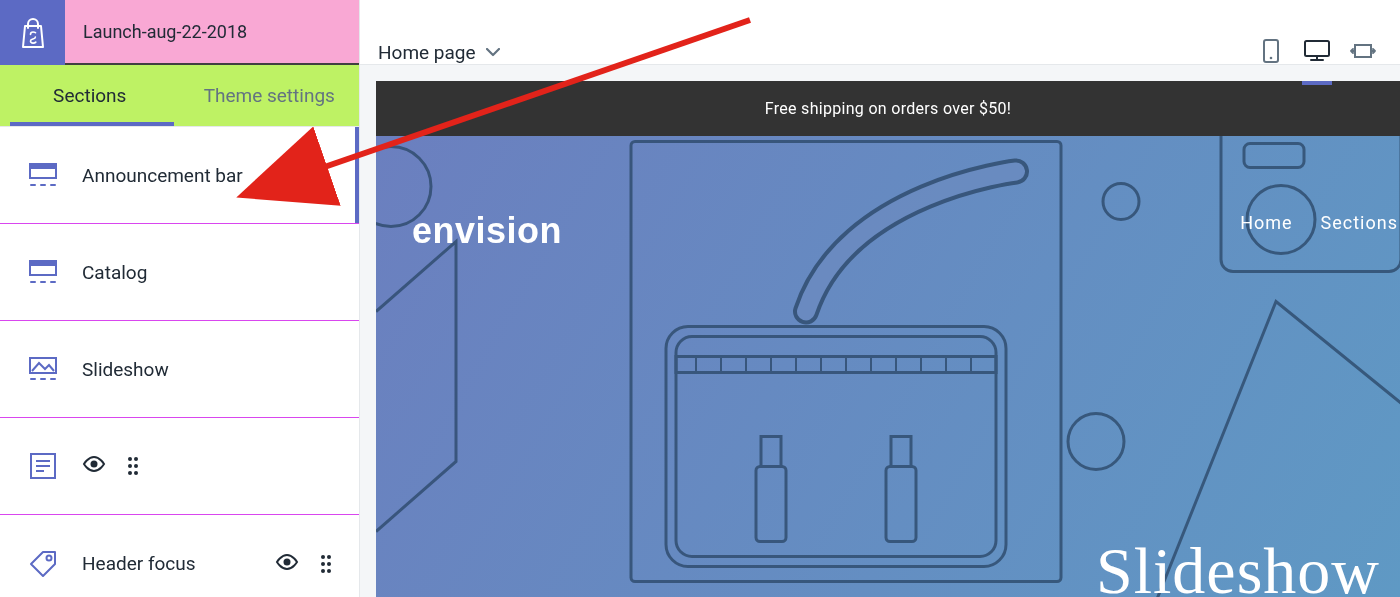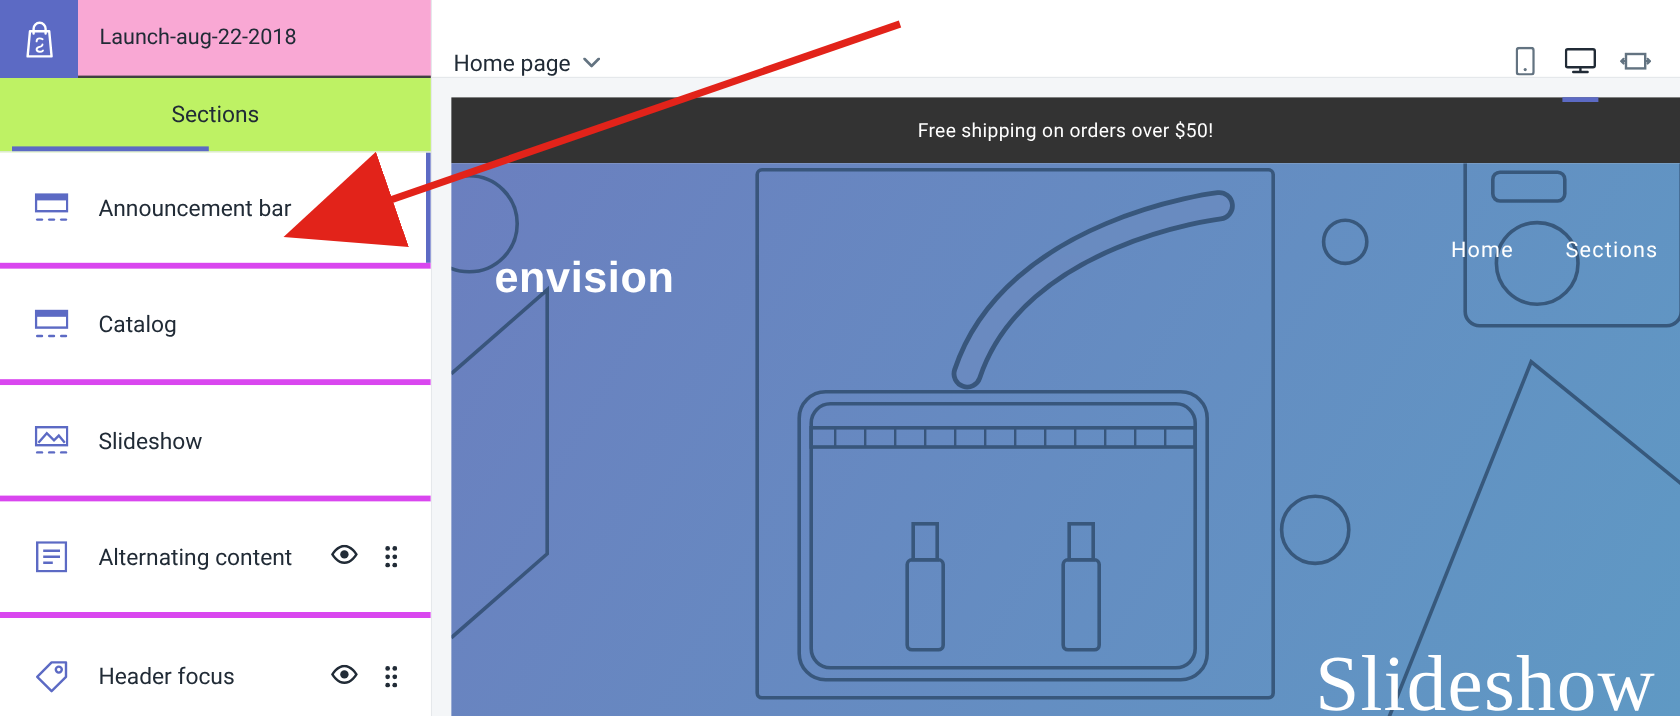--- a/index.html
+++ b/index.html
@@ -12,21 +12,21 @@
   .topbar { display:flex; align-items:stretch; height:65px; background:#f9a8d4; border-bottom:2px solid #404040; }
   .logo { width:65px; height:65px; background:#5c6ac4; display:flex; align-items:center; justify-content:center; color:#fff; }
   .themename { flex:1; display:flex; align-items:center; padding:0 18px; font-size:18px; color:#212b36; }
 
   .tabs { display:flex; height:62px; background:#bef264; border-bottom:1px solid #e5e8eb; position:relative; }
   .tab { flex:1; display:flex; align-items:center; justify-content:center; font-size:19px; color:#637381; cursor:pointer; }
   .tab.active { color:#212b36; }
   .tab-indicator { position:absolute; bottom:0; left:10px; width:164px; height:4px; background:#5c6ac4; }
 
   .section-list { flex:1; overflow:hidden; background:#fff; }
-  .section-item { display:flex; align-items:center; height:97px; padding:0 28px; background:#fff; border-bottom:5px solid #d946ef; cursor:pointer; position:relative; }
+  .section-item { display:flex; align-items:center; height:97px; padding:0 28px; background:#fff; border-bottom:1px solid #d946ef; cursor:pointer; position:relative; }
   .section-item.selected { background:#fff; }
   .section-item.selected::after { content:""; position:absolute; right:0; top:0; bottom:0; width:4px; background:#5c6ac4; }
   .section-icon { width:30px; height:30px; margin-right:24px; color:#5c6ac4; flex-shrink:0; display:flex; align-items:center; justify-content:center; }
   .section-label { font-size:19px; color:#212b36; flex:1; }
   .section-actions { display:flex; align-items:center; gap:22px; }
   .eye-icon, .drag-icon { color:#212b36; }
   .drag-icon svg { display:block; }
 
   
   .rightcol { flex:1; display:flex; flex-direction:column; background:#f4f6f8; }
@@ -35,21 +35,21 @@
   .viewport-icons { display:flex; align-items:center; gap:20px; padding-right:6px; }
   .vp { width:26px; height:26px; display:flex; align-items:center; justify-content:center; color:#637381; cursor:pointer; position:relative; }
   .vp.active { color:#212b36; }
   .vp.active::after { content:""; position:absolute; left:-2px; right:-2px; bottom:-21px; height:4px; background:#5c6ac4; }
 
   .preview { flex:1; margin:16px 0 0 16px; overflow:hidden; display:flex; flex-direction:column; }
   .ann-bar { height:55px; background:#333333; color:#fff; display:flex; align-items:center; justify-content:center; font-size:16px; letter-spacing:.3px; }
   .hero { flex:1; background: linear-gradient(120deg, #6b7fbf 0%, #5f99c4 100%); position:relative; overflow:hidden; }
   .hero svg.lineart { position:absolute; inset:0; width:100%; height:100%; }
   .hero .brand { position:absolute; top:74px; left:36px; color:#fff; font-size:36px; font-weight:700; letter-spacing:.5px; font-family: Helvetica, Arial, sans-serif; }
-  .hero .nav { position:absolute; top:62px; right:0; display:flex; gap:43px; color:#fff; font-size:18px; letter-spacing:1px; padding-right:18px; }
+  .hero .nav { position:absolute; top:76px; right:0; display:flex; gap:28px; color:#fff; font-size:18px; letter-spacing:1px; padding-right:2px; }
   .hero .slidetitle { position:absolute; right:20px; bottom:-12px; color:#fff; font-size:66px; font-weight:300; letter-spacing:1px; font-family: Georgia, "Times New Roman", serif; }
 
   
   .annot { position:absolute; pointer-events:none; }
 </style>
 </head>
 <body>
 
 <div class="app">
 
@@ -60,20 +60,21 @@
           <path d="M6 9 L22 9 L24 30 L4 30 Z" fill="none" stroke="#fff" stroke-width="2" stroke-linejoin="round"></path>
           <path d="M9 11 L9 7 A5 5 0 0 1 19 7 L19 11" fill="none" stroke="#fff" stroke-width="2" stroke-linecap="round"></path>
           <path d="M11.5 17.5 c0-1.5 1-2.5 2.5-2.5 s2.5.7 2.5.7 M16.4 20 c0 2.8-4.9 1.4-4.9 4.1 c0 1.3 1.2 2 2.6 2 c1.8 0 2.7-1 2.7-1" fill="none" stroke="#fff" stroke-width="1.6" stroke-linecap="round"></path>
         </svg>
       </div>
       <div class="themename">Launch-aug-22-2018</div>
     </div>
 
     <div class="tabs">
       <div class="tab active">Sections</div>
+      <div class="tab">Theme settings</div>
       <div class="tab-indicator"></div>
     </div>
 
     <div class="section-list">
 
       <div class="section-item selected">
         <span class="section-icon">
           <svg width="28" height="24" viewBox="0 0 28 24">
               <rect x="1" y="1" width="26" height="14" fill="none" stroke="#5c6ac4" stroke-width="2"></rect>
               <rect x="1" y="1" width="26" height="5" fill="#5c6ac4"></rect>
@@ -119,21 +120,20 @@
 
       <div class="section-item">
         <span class="section-icon">
           <svg width="26" height="26" viewBox="0 0 26 26">
               <rect x="1" y="1" width="24" height="24" fill="none" stroke="#5c6ac4" stroke-width="2"></rect>
               <line x1="6" y1="8" x2="20" y2="8" stroke="#5c6ac4" stroke-width="2"></line>
               <line x1="6" y1="13" x2="20" y2="13" stroke="#5c6ac4" stroke-width="2"></line>
               <line x1="6" y1="18" x2="14" y2="18" stroke="#5c6ac4" stroke-width="2"></line>
             </svg>
         </span>
-        <span class="section-label">Alternating content</span>
         <span class="section-actions">
           <span class="eye-icon">
             <svg width="24" height="16" viewBox="0 0 24 16">
                 <path d="M12 1 C6 1 2 8 2 8 s4 7 10 7 s10-7 10-7 S18 1 12 1 Z" fill="none" stroke="#212b36" stroke-width="2"></path>
                 <circle cx="12" cy="8" r="3.5" fill="#212b36"></circle>
               </svg>
           </span>
           <span class="drag-icon">
             <svg width="10" height="18" viewBox="0 0 10 18">
                 <circle cx="2" cy="2" r="2" fill="#212b36"></circle>

